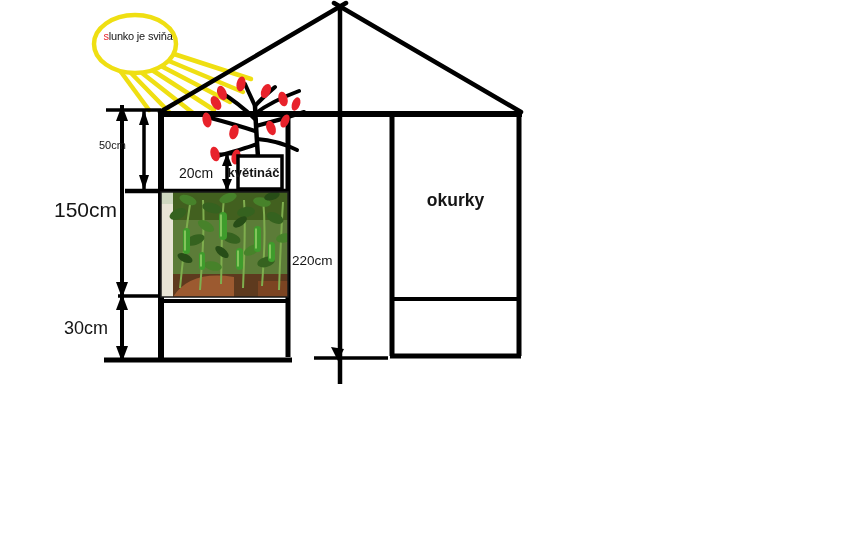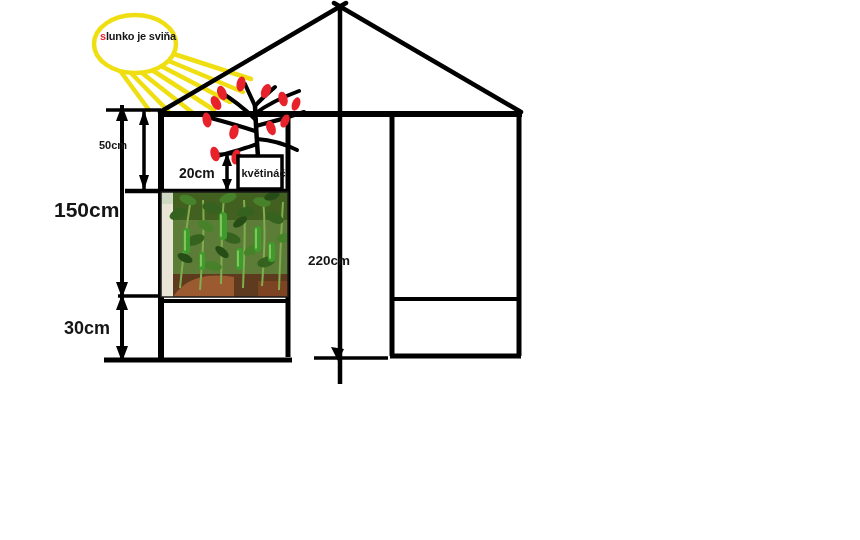--- a/index.html
+++ b/index.html
@@ -1,32 +1,32 @@
 <!DOCTYPE html>
 <html><head>
 <meta charset="utf-8">
 <style>
   html,body{margin:0;padding:0;background:#ffffff;}
   .canvas{
     position:relative;width:860px;height:540px;background:#ffffff;overflow:hidden;
     font-family:"Liberation Sans","DejaVu Sans",sans-serif;color:#1b1b1b;
   }
   svg.art{position:absolute;left:0;top:0;}
-  .lbl{position:absolute;font-weight:bold;white-space:nowrap;color:#151515;}
+  .lbl{position:absolute;font-weight:normal;white-space:nowrap;color:#151515;}
   .center-box{position:absolute;display:flex;align-items:center;justify-content:center;font-weight:bold;color:#151515;}
   .dim-50{left:99px;top:139px;font-size:11px;}
   .dim-20{left:179px;top:165px;font-size:14px;}
   .dim-150{left:54px;top:198px;font-size:21px;text-align:right;}
   .dim-30{left:64px;top:318px;font-size:18px;}
-  .dim-220{left:292px;top:253px;font-size:13.5px;padding-left:16px;}
+  .dim-220{left:292px;top:253px;font-size:13.5px;}
   .sun-label{left:92px;top:30px;width:92px;text-align:center;font-size:11px;letter-spacing:-0.2px;}
   .sun-label .first{color:#e8262e;}
   .okurky-label{left:392px;top:181px;width:127px;height:38px;font-size:17.5px;}
   .ohradka-label{left:162px;top:301px;width:126px;height:54px;font-size:11.5px;}
-  .kvetinac-label{left:238px;top:156px;width:51px;height:33px;font-size:11px;}
+  .kvetinac-label{left:228px;top:156px;width:51px;height:33px;font-size:13px;}
 </style>
 </head>
 <body>
 
 <div class="canvas">
 
   <svg class="art" width="860" height="540" viewBox="0 0 860 540">
 
     <g>
       <path d="M174,54 L251,79" stroke="#efdf12" stroke-width="4.5" stroke-linecap="round" fill="none"></path>
@@ -183,15 +183,16 @@
   <div class="lbl sun-label">
     <span class="first">s</span><span>lunko je sviňa</span>
   </div>
 
   <div class="lbl dim-50">50cm</div>
   <div class="lbl dim-20">20cm</div>
   <div class="lbl dim-150">150cm</div>
   <div class="lbl dim-30">30cm</div>
   <div class="lbl dim-220">220cm</div>
 
+  <div class="center-box okurky-label">okurky</div>
   <div class="center-box kvetinac-label">květináč</div>
 
 </div>
 
 </body></html>

